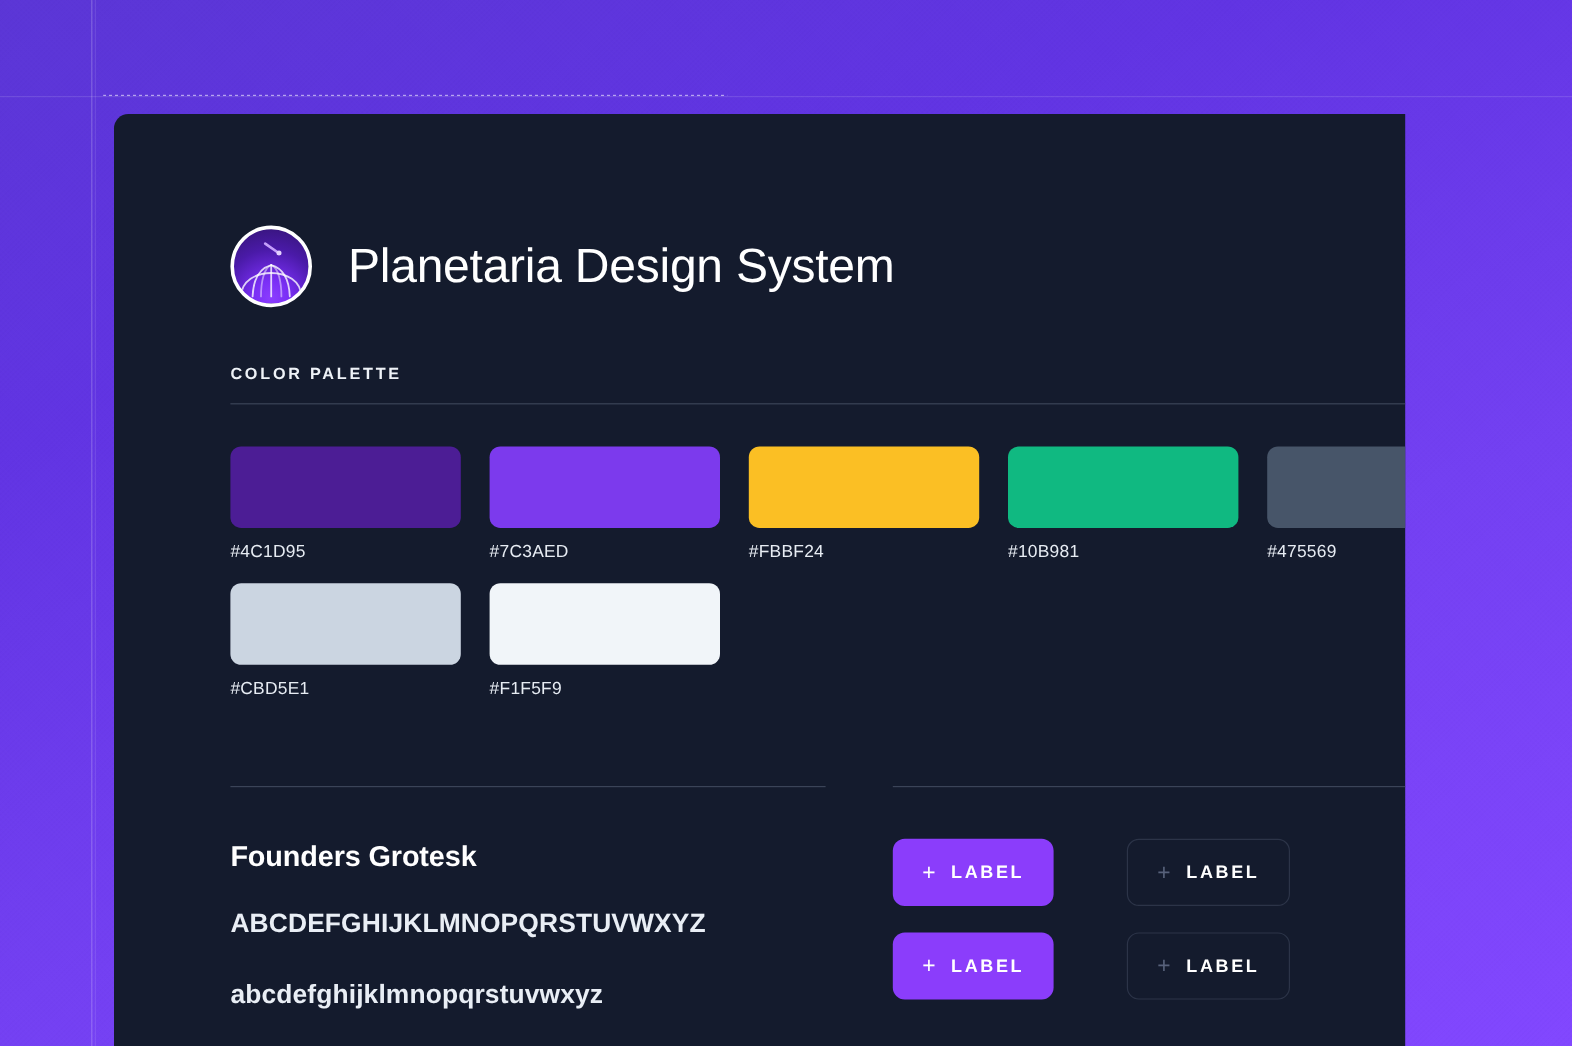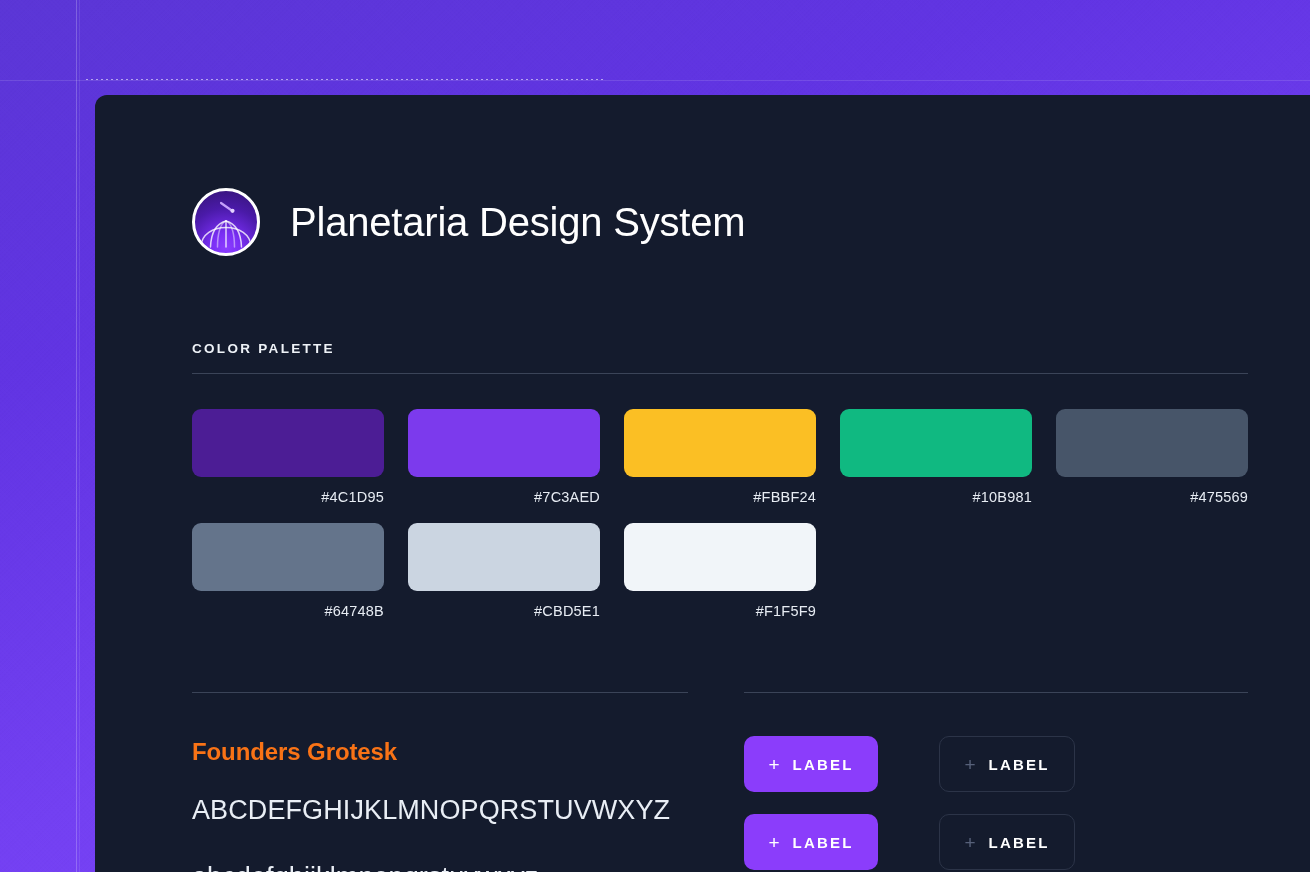--- a/index.html
+++ b/index.html
@@ -45,21 +45,21 @@
   .guide-h-dot {
     left: 86px; top: 79px; height: 1px; width: 520px;
     background: repeating-linear-gradient(90deg, rgba(255,255,255,.55) 0 2px, transparent 2px 5px);
   }
 
   
   .panel {
     position: absolute;
     left: 95px;
     top: 95px;
-    width: 1215px;
+    width: 1076px;
     height: 777px;
     background: #141b2d;
     border-top-left-radius: 12px;
     overflow: hidden;
   }
 
   .panel-inner {
     position: absolute;
     left: 97px;   
     top: 0;
@@ -104,30 +104,29 @@
     color: #eef2f7;
     text-transform: uppercase;
   }
 
   .section-rule {
     height: 1px;
     background: #3b4458;
     margin-top: 17px;
   }
 
-  .section-palette { margin-top: 85px; }
+  .section-palette { margin-top: 48px; }
 
   
   .swatch-grid {
     display: grid;
     grid-template-columns: repeat(5, 192px);
     column-gap: 24px;
     row-gap: 18px;
     margin-top: 35px;
-    text-align: right;
   }
 
   .swatch-chip {
     height: 68px;
     border-radius: 9px;
   }
 
   .swatch-hex {
     margin-top: 12px;
     font-size: 14.5px;
@@ -140,28 +139,28 @@
     display: grid;
     grid-template-columns: 496px 1fr;
     column-gap: 56px;
     margin-top: 56px;
   }
 
   .type-name {
     margin-top: 45px;
     font-size: 24px;
     font-weight: 700;
-    color: #f97316;
+    color: #ffffff;
     letter-spacing: -0.1px;
   }
 
   .type-spec {
     margin-top: 23px;
-    font-size: 27px;
-    font-weight: 400;
+    font-size: 22px;
+    font-weight: 700;
     color: #e9eef5;
     letter-spacing: .1px;
     line-height: 1.62;
   }
 
   
   .btn-grid {
     display: grid;
     grid-template-columns: 134px 136px;
     column-gap: 61px;
@@ -250,24 +249,20 @@
         </div>
         <div>
           <div class="swatch-chip" id="chip4" style="background: rgb(16, 185, 129);"></div>
           <div class="swatch-hex">#10B981</div>
         </div>
         <div>
           <div class="swatch-chip" id="chip5" style="background: rgb(71, 85, 105);"></div>
           <div class="swatch-hex">#475569</div>
         </div>
         <div>
-          <div class="swatch-chip" id="chip6" style="background: rgb(100, 116, 139);"></div>
-          <div class="swatch-hex">#64748B</div>
-        </div>
-        <div>
           <div class="swatch-chip" id="chip8" style="background: rgb(203, 213, 225);"></div>
           <div class="swatch-hex">#CBD5E1</div>
         </div>
         <div>
           <div class="swatch-chip" id="chip9" style="background: rgb(241, 245, 249);"></div>
           <div class="swatch-hex">#F1F5F9</div>
         </div>
       </div>
     </section>
 

